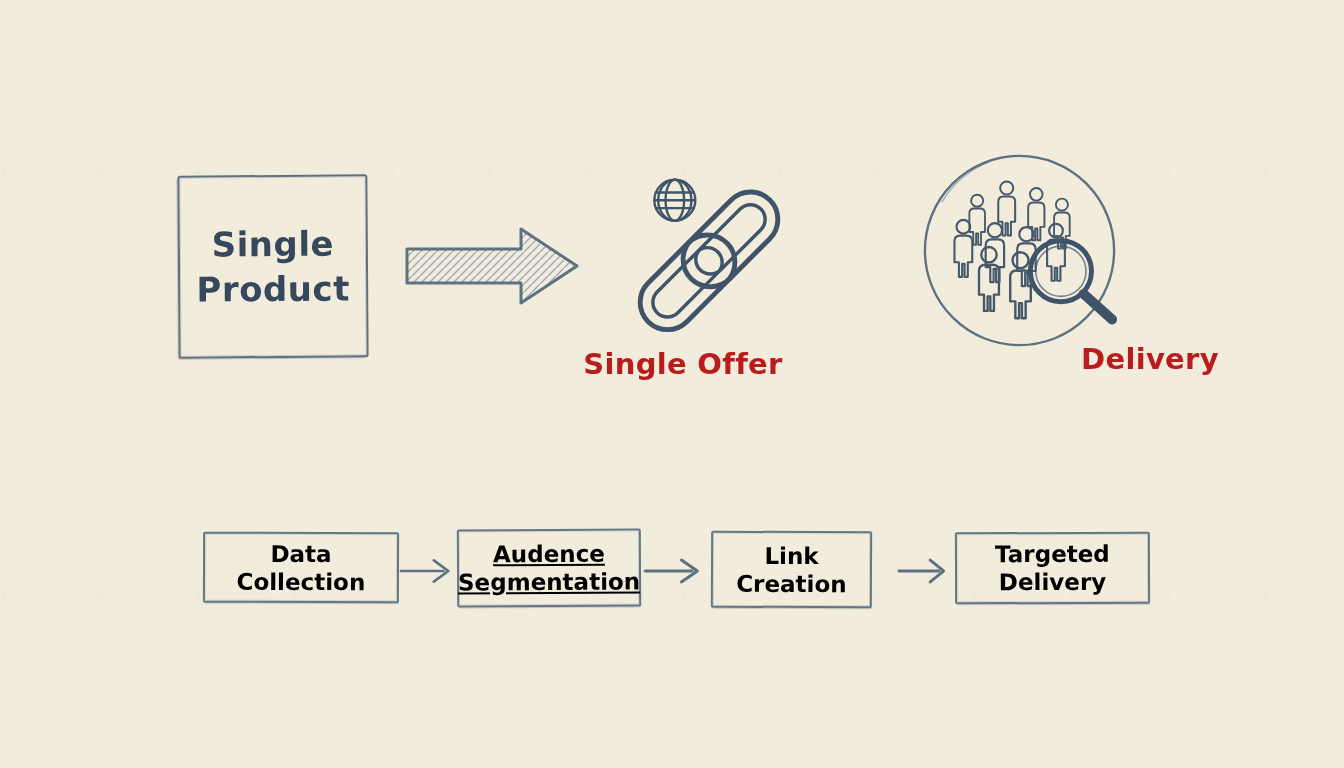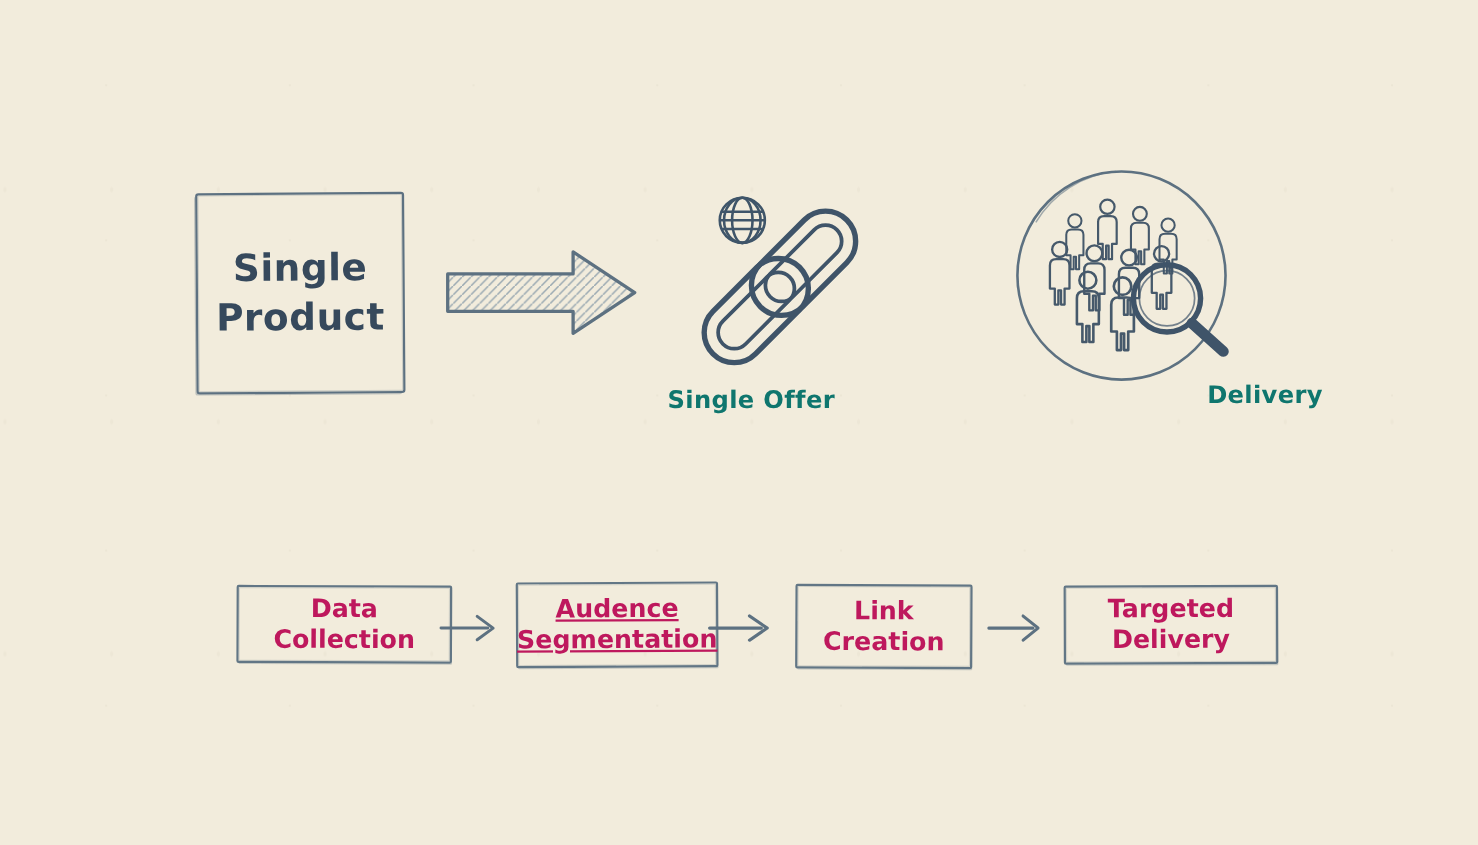--- a/index.html
+++ b/index.html
@@ -21,35 +21,35 @@
     border:2.5px solid #5d7181;border-radius:3px;
     box-shadow:inset 0 0 0 1px rgba(93,113,129,.25), -2px 2px 0 -1px rgba(93,113,129,.35);
     display:flex;align-items:center;justify-content:center;text-align:center;
     transform:rotate(-0.4deg);
   }
   .product-box .label{
     font-size:34px;line-height:45px;font-weight:600;color:#36495c;
     letter-spacing:0.5px;
   }
   .hero-label{
-    text-align:center;font-weight:600;color:#0f766e;
-    font-size:22px;line-height:37px;letter-spacing:0.3px;
+    text-align:center;font-weight:600;color:#b91c1c;
+    font-size:29px;line-height:37px;letter-spacing:0.3px;
   }
   .offer-label{left:575px;top:346px;width:216px;}
   .demo-label{left:1032px;top:341px;width:236px;}
   .block-arrow{left:404px;top:220px;}
   .chain-icon{left:626px;top:165px;}
   .demo-circle{left:920px;top:151px;}
   
   .flow-box{
     border:2px solid #627685;border-radius:2px;
     box-shadow:inset 0 0 0 1px rgba(98,118,133,.22), 1px 2px 0 -1px rgba(98,118,133,.3);
     display:flex;align-items:center;justify-content:center;text-align:center;
-    color:#be185d;font-weight:600;font-size:23px;line-height:28px;
-    padding:14px 6px;box-sizing:border-box;margin-left:12px;
+    color:#000000;font-weight:600;font-size:23px;line-height:28px;
+    padding:14px 6px;box-sizing:border-box;
   }
   .fb1{left:203px;top:532px;width:196px;height:71px;transform:rotate(0.2deg);}
   .fb2{left:457px;top:529px;width:184px;height:78px;transform:rotate(-0.3deg);text-decoration:underline;}
   .fb3{left:711px;top:531px;width:161px;height:77px;transform:rotate(0.25deg);}
   .fb4{left:955px;top:532px;width:195px;height:72px;transform:rotate(-0.2deg);justify-content:center;}
   .fa1{left:399px;top:556px;}
   .fa2{left:643px;top:556px;}
   .fa3{left:897px;top:556px;}
   svg{display:block;}
 </style>

